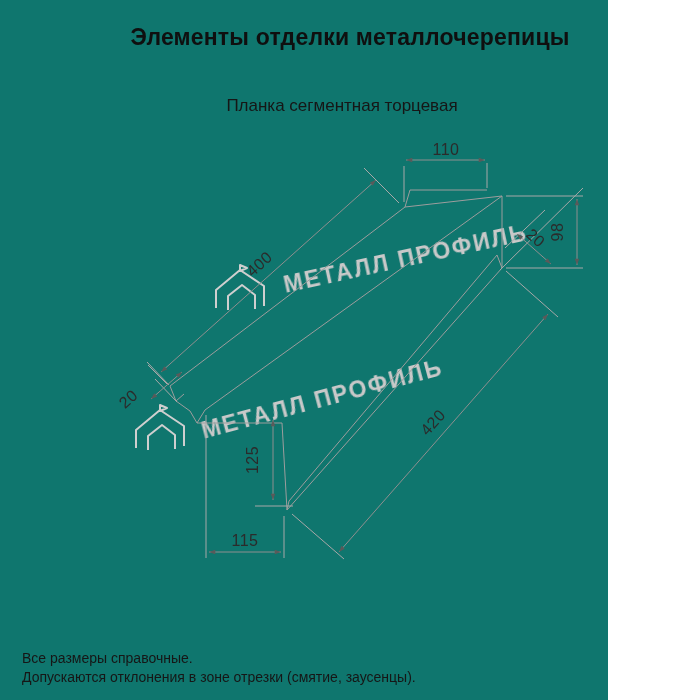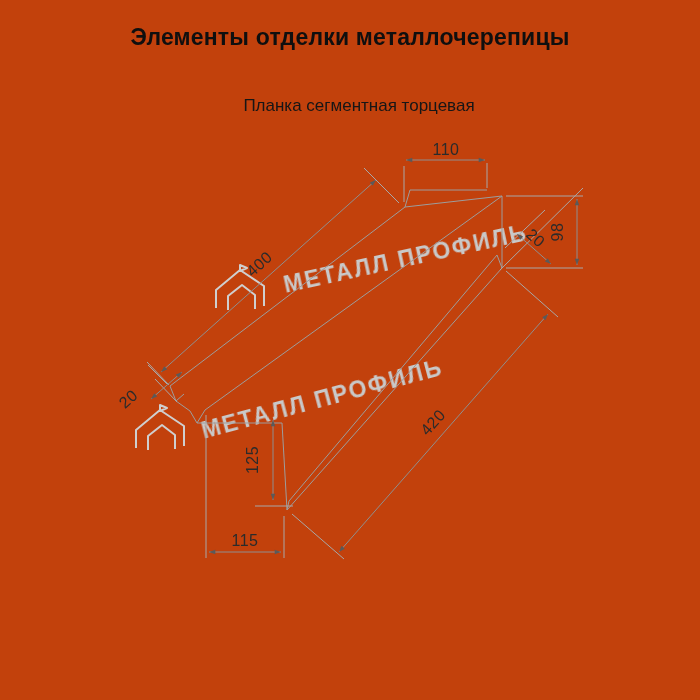--- a/index.html
+++ b/index.html
@@ -1,21 +1,21 @@
 <!DOCTYPE html>
 <html><head>
 <meta charset="utf-8">
 <style>
   html,body{margin:0;padding:0;background:#ffffff;}
-  .sheet{position:relative;width:700px;height:700px;background:#c2410c;
+  .sheet{position:relative;width:608px;height:700px;background:#0f766e;
          font-family:"Liberation Sans",sans-serif;overflow:hidden;}
   .title{position:absolute;top:24px;left:0;width:700px;text-align:center;
          font-size:23px;font-weight:700;color:#0f0f0f;letter-spacing:.2px;}
   .subtitle{position:absolute;top:95px;left:0;width:684px;text-align:center;
-            font-size:17px;color:#161616;line-height:21px;padding-left:17px;}
+            font-size:17px;color:#161616;line-height:21px;}
   .notes{position:absolute;left:22px;top:649px;font-size:14px;color:#161616;line-height:19px;}
   .wm-text{position:absolute;color:#c9c9c9;font-weight:700;font-size:23px;
            letter-spacing:2px;white-space:nowrap;filter:blur(.6px);
            transform-origin:left center;}
   .wm-logo{position:absolute;filter:blur(.5px);}
   .wm1-text{left:284px;top:272px;transform:rotate(-12.3deg);}
   .wm1-logo{left:208px;top:264px;}
   .wm2-text{left:202px;top:418px;transform:rotate(-15deg);}
   .wm2-logo{left:128px;top:403px;}
   svg.drawing{position:absolute;left:0;top:0;}
@@ -108,14 +108,18 @@
       <text class="dimtext" x="563" y="232" transform="rotate(-90 563 232)">98</text>
       <text class="dimtext" x="263" y="268" transform="rotate(-42 263 268)">400</text>
       <text class="dimtext" x="437" y="426" transform="rotate(-48 437 426)">420</text>
       <text class="dimtext" x="258" y="460" transform="rotate(-90 258 460)">125</text>
       <text class="dimtext" x="245" y="546">115</text>
       <text class="dimtext" x="532" y="242" transform="rotate(42 532 242)">20</text>
       <text class="dimtext" x="132" y="403" transform="rotate(-42 132 403)">20</text>
     </g>
   </svg>
 
+  <div class="notes">
+    <div>Все размеры справочные.</div>
+    <div>Допускаются отклонения в зоне отрезки (смятие, заусенцы).</div>
+  </div>
 
 </div>
 
 </body></html>

